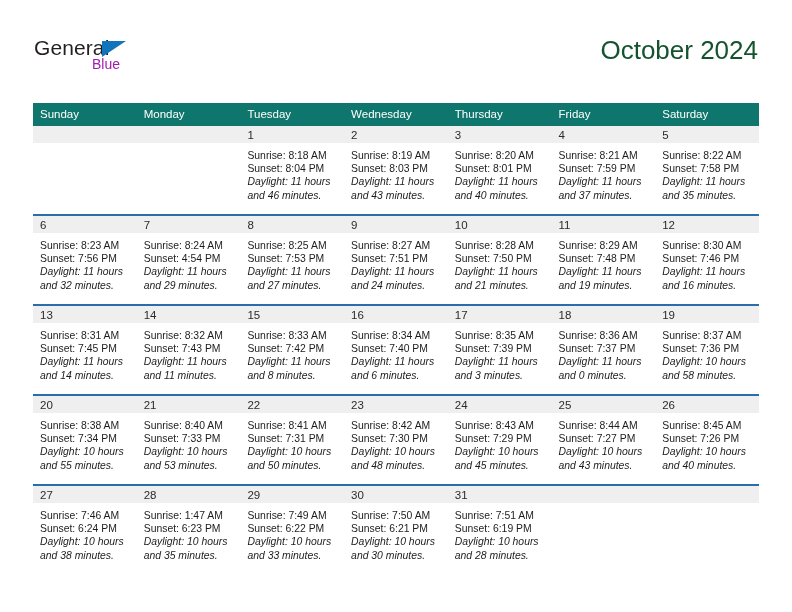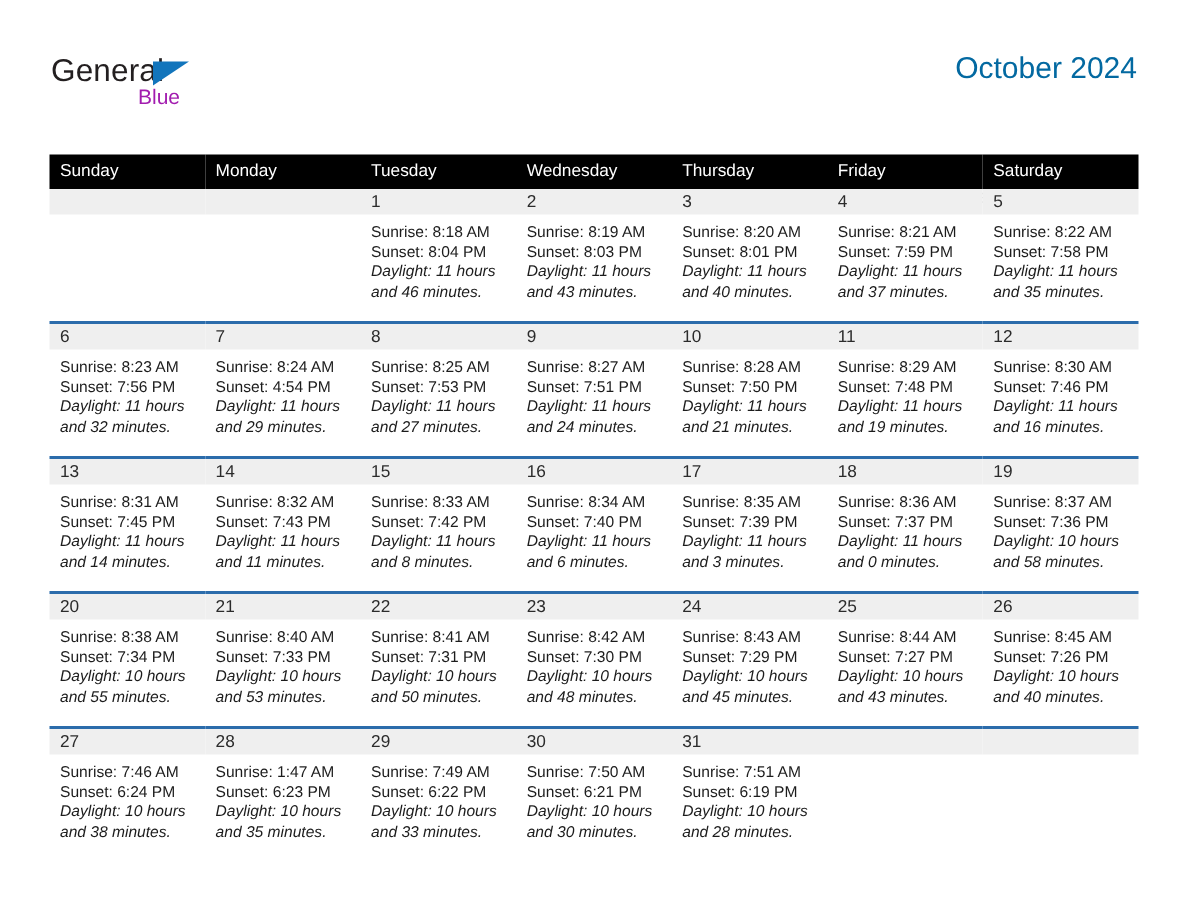--- a/index.html
+++ b/index.html
@@ -60,22 +60,22 @@
     top: 20px;
     font-size: 14px;
     color: #a21caf;
     font-family: Liberation Sans, sans-serif;
   }
 
   .title {
     position: absolute;
     right: 34px;
     top: 35px;
-    font-size: 20px;
-    color: #0369a1;
+    font-size: 26px;
+    color: #14532d;
     text-align: right;
     white-space: nowrap;
   }
   .subtitle {
     position: absolute;
     right: 34px;
     top: 80px;
     font-size: 13px;
     color: #1a1a1a;
     text-align: right;
@@ -89,21 +89,21 @@
     left: 33px;
     top: 103px;
     width: 726px;
   }
   .cal-table {
     width: 726px;
     border-collapse: collapse;
     table-layout: fixed;
   }
   .cal-table th {
-    background: #000000;
+    background: #0f766e;
     color: #ffffff;
     font-size: 11.5px;
     font-weight: normal;
     text-align: left;
     padding: 5px 0 6px 7px;
     height: 12px;
     box-sizing: content-box;
   }
   .cal-table td {
     vertical-align: top;

